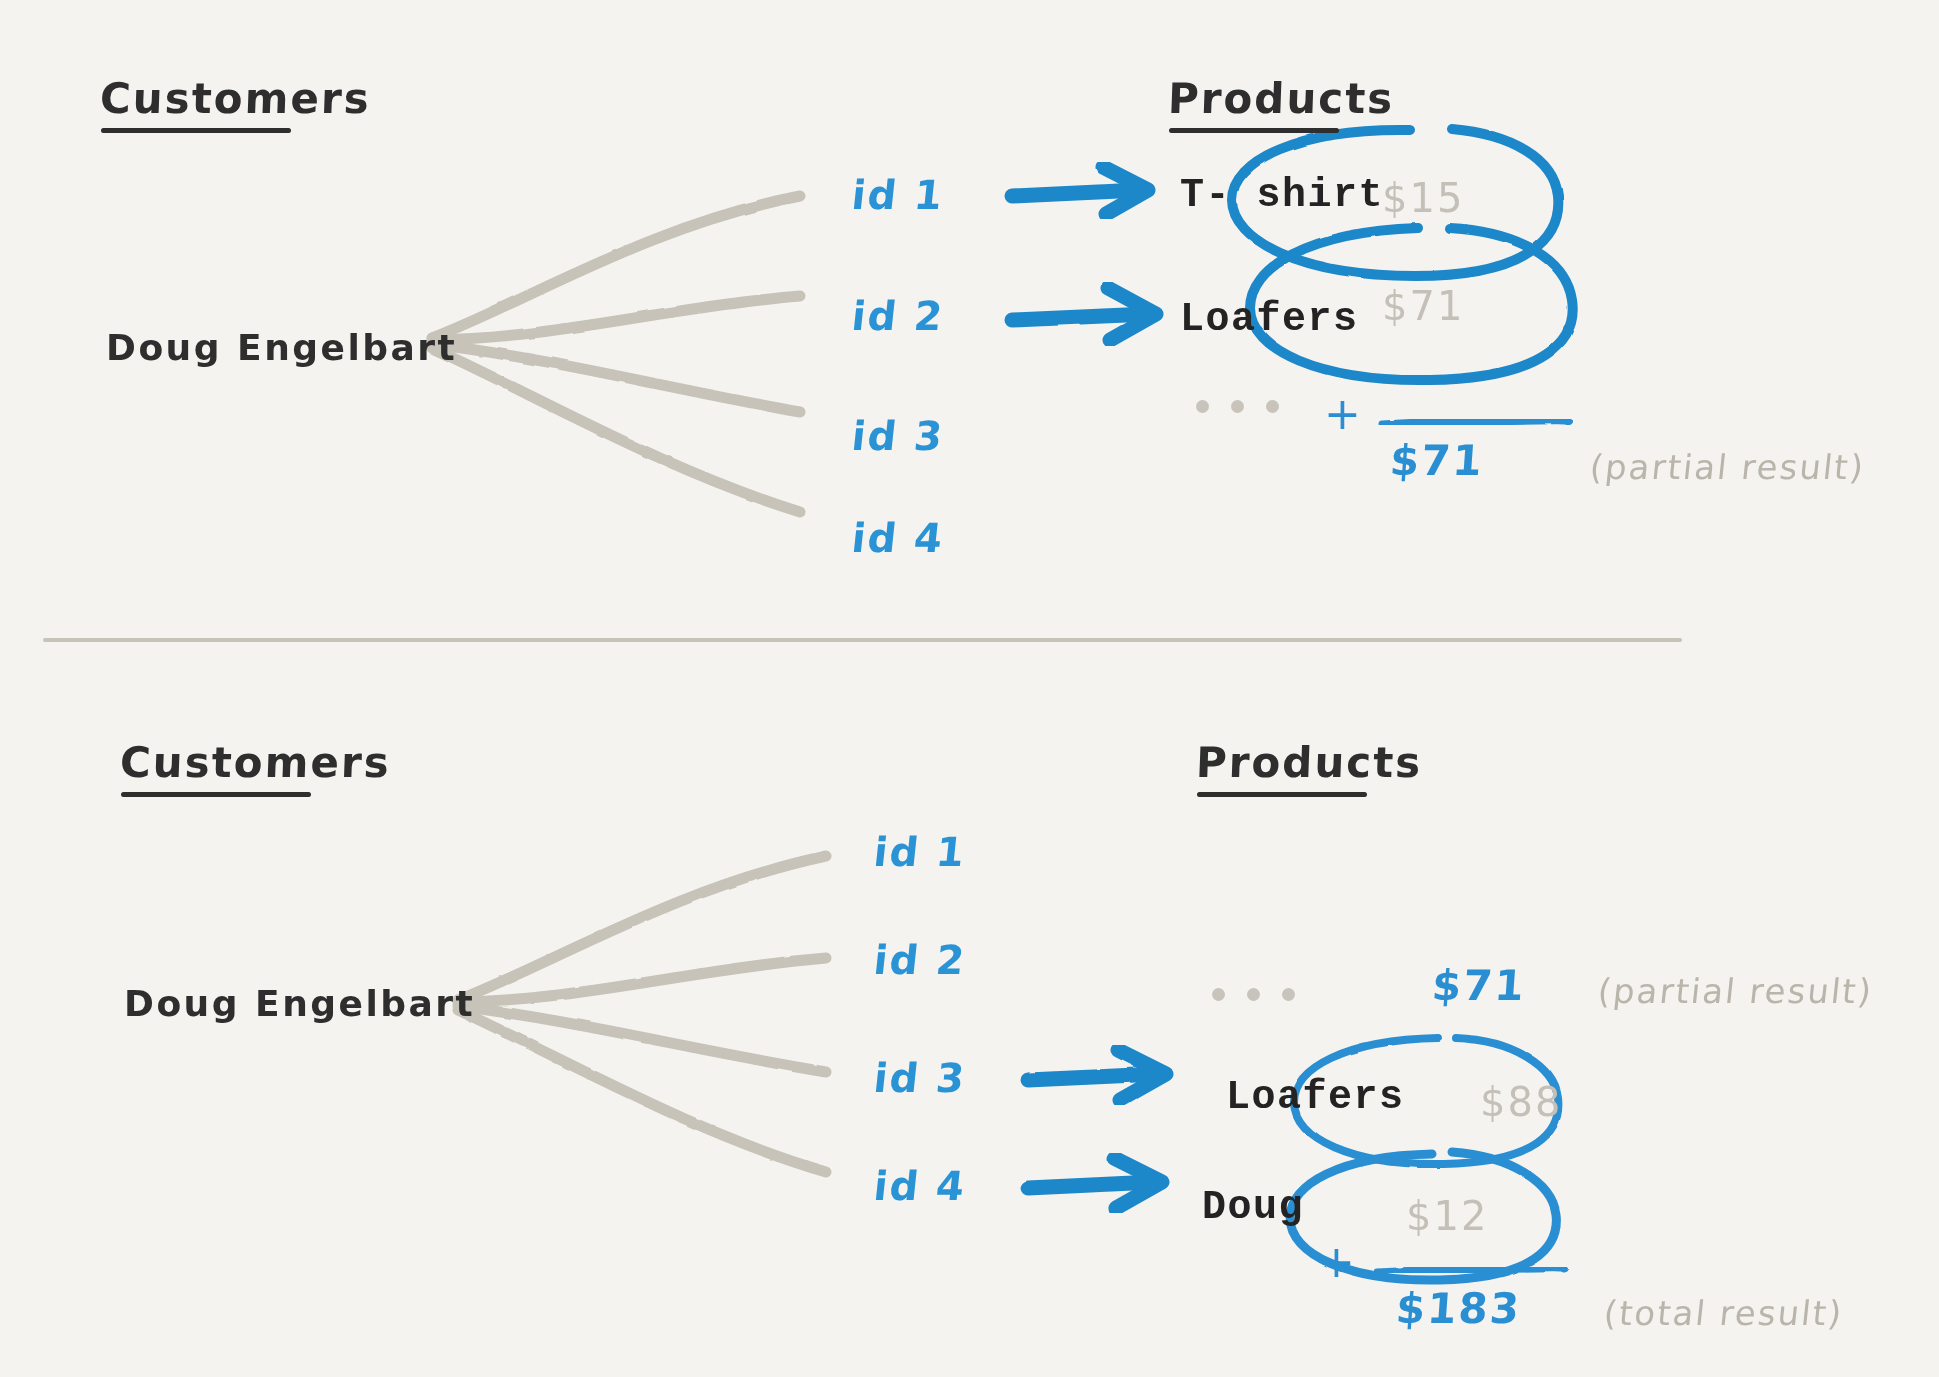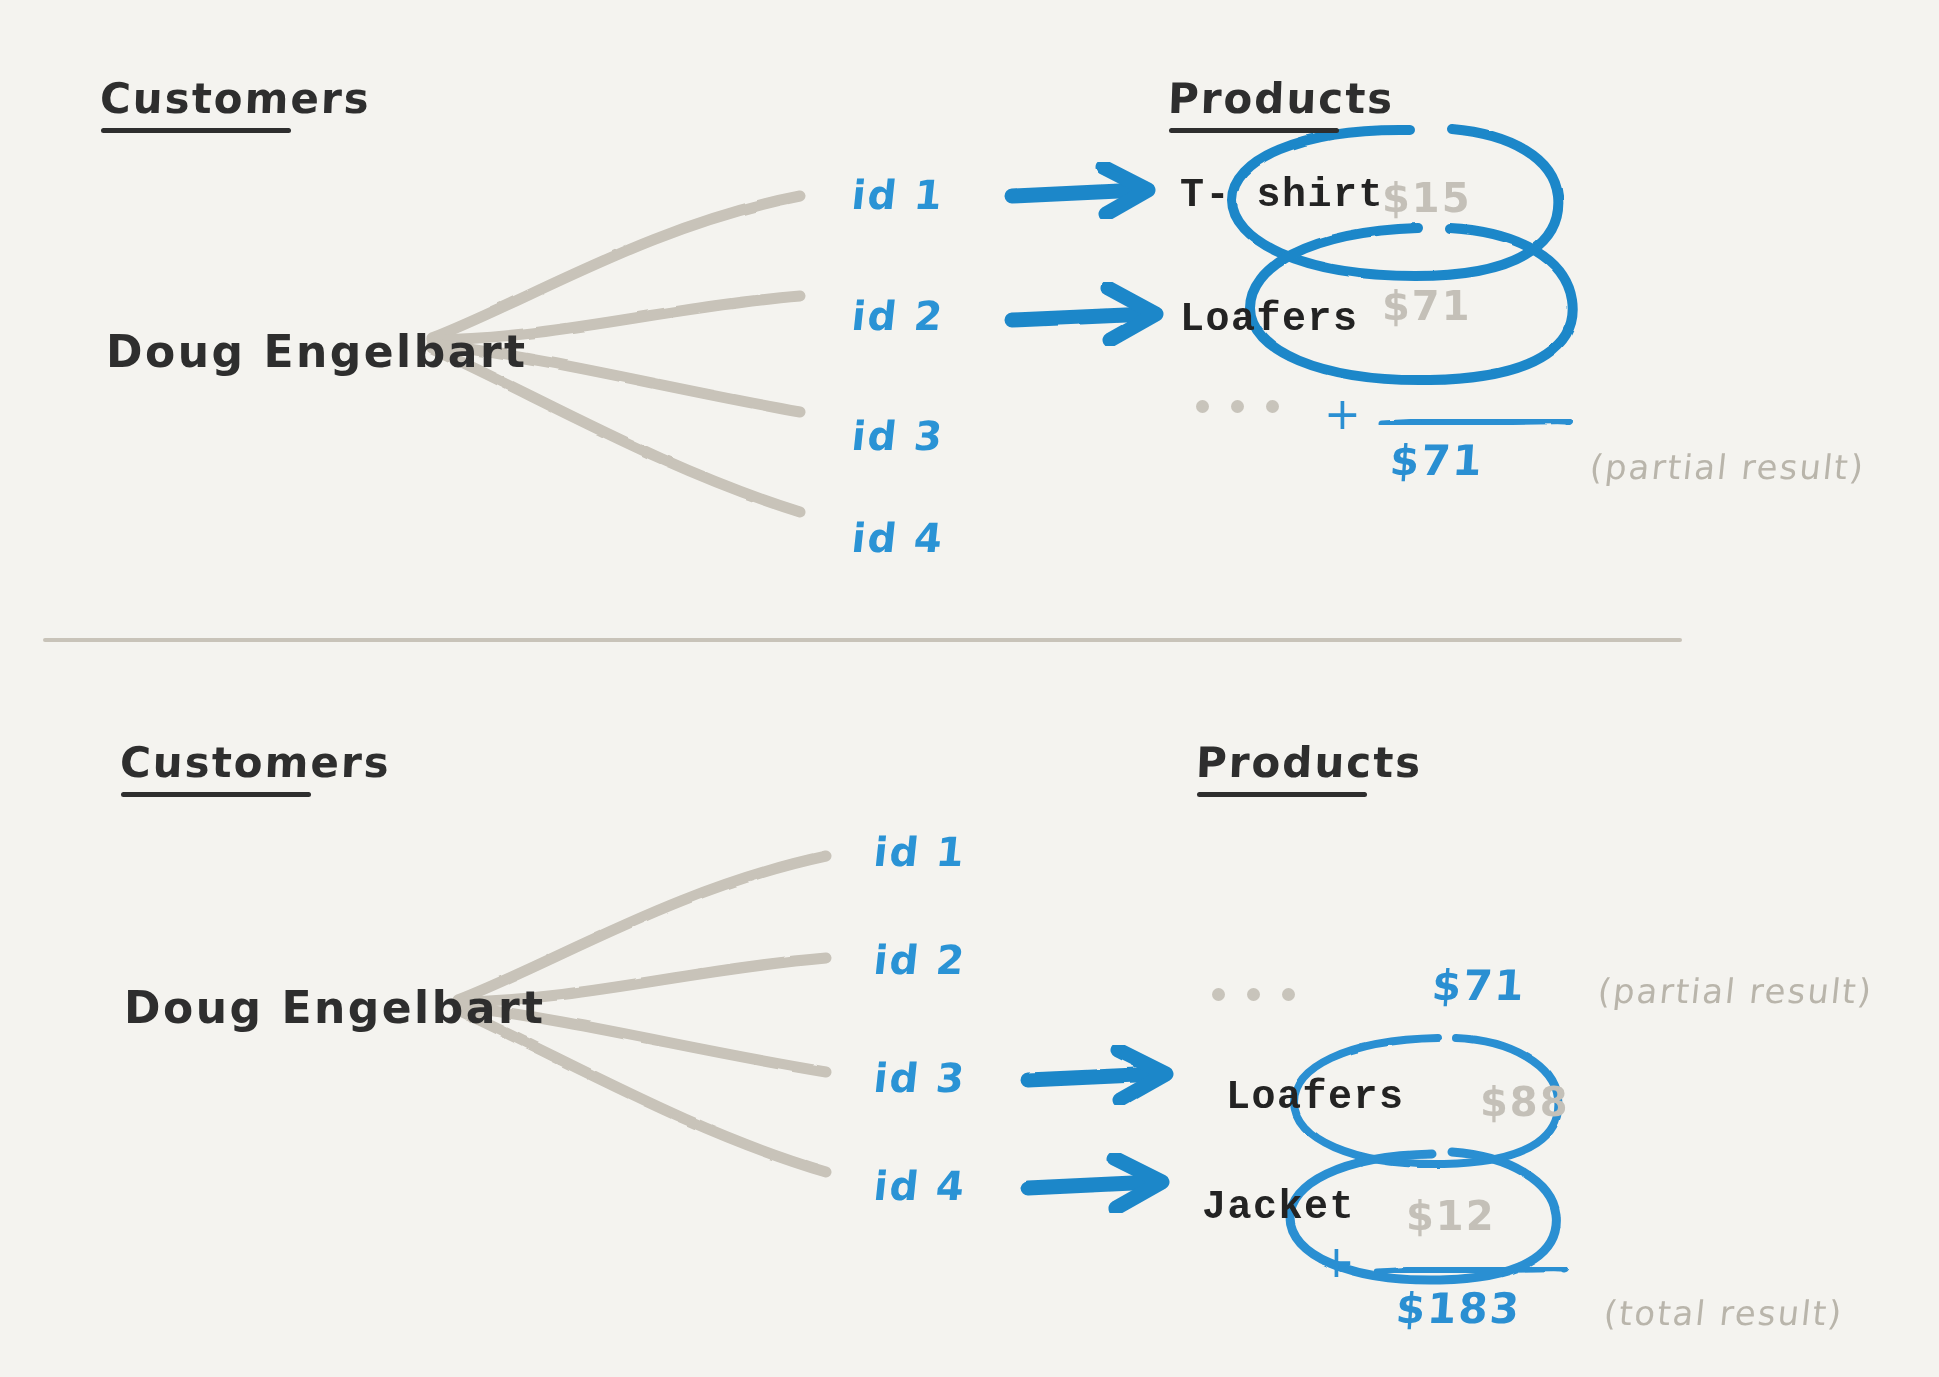--- a/index.html
+++ b/index.html
@@ -37,21 +37,21 @@
   .heading-rule {
     position: absolute;
     height: 5px;
     background: #2e2e2e;
     border-radius: 3px;
   }
 
   .cust-name {
     font-family: "DejaVu Sans", sans-serif;
     font-weight: 600;
-    font-size: 44px;
+    font-size: 36px;
     letter-spacing: 2.5px;
     color: #2e2e2e;
   }
 
   .idlabel {
     font-family: "DejaVu Sans", sans-serif;
     font-weight: 700;
     font-size: 40px;
     letter-spacing: 2px;
     color: #2a93d5;
@@ -61,21 +61,21 @@
   .product {
     font-family: Liberation Mono, monospace;
     font-weight: 700;
     font-size: 40px;
     letter-spacing: 1.5px;
     color: #232323;
   }
 
   .price {
     font-family: "DejaVu Sans", sans-serif;
-    font-weight: 700;
+    font-weight: 400;
     font-size: 40px;
     letter-spacing: 2px;
     color: #c4c0b8;
   }
 
   .result {
     font-family: "DejaVu Sans", sans-serif;
     font-weight: 700;
     font-size: 42px;
     letter-spacing: 2px;
@@ -242,21 +242,21 @@
       <i></i>
       <i></i>
   </div>
 
   <div class="t result" style="left:1432px; top:965px;">$71</div>
   <div class="t annot" style="left:1598px; top:974px;">(partial result)</div>
 
   <div class="t product" style="left:1202px; top:1078px;margin-left:24px;">Loafers</div>
   <div class="t price" style="left:1480px; top:1082px;">$88</div>
 
-  <div class="t product" style="left:1202px; top:1188px;">Jacket</div>
+  <div class="t product" style="left:1202px; top:1188px;">Doug</div>
   <div class="t price" style="left:1406px; top:1196px;">$12</div>
 
   <div class="t plus" style="left:1318px; top:1240px;">+</div>
 
   <div class="t result" style="left:1396px; top:1288px;">$183</div>
   <div class="t annot" style="left:1604px; top:1296px;">(total result)</div>
 
 </div>
 
 </body></html>

